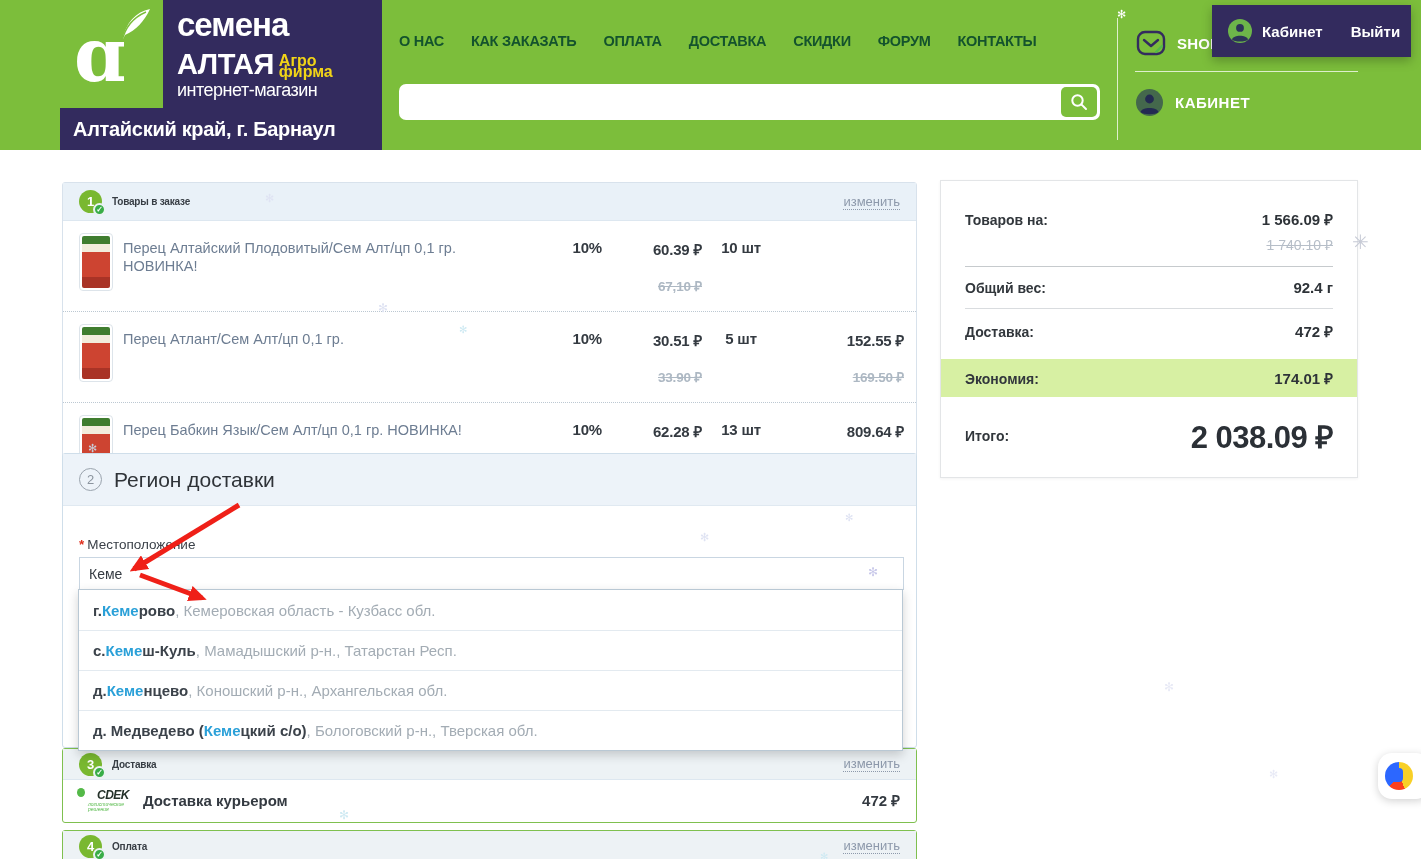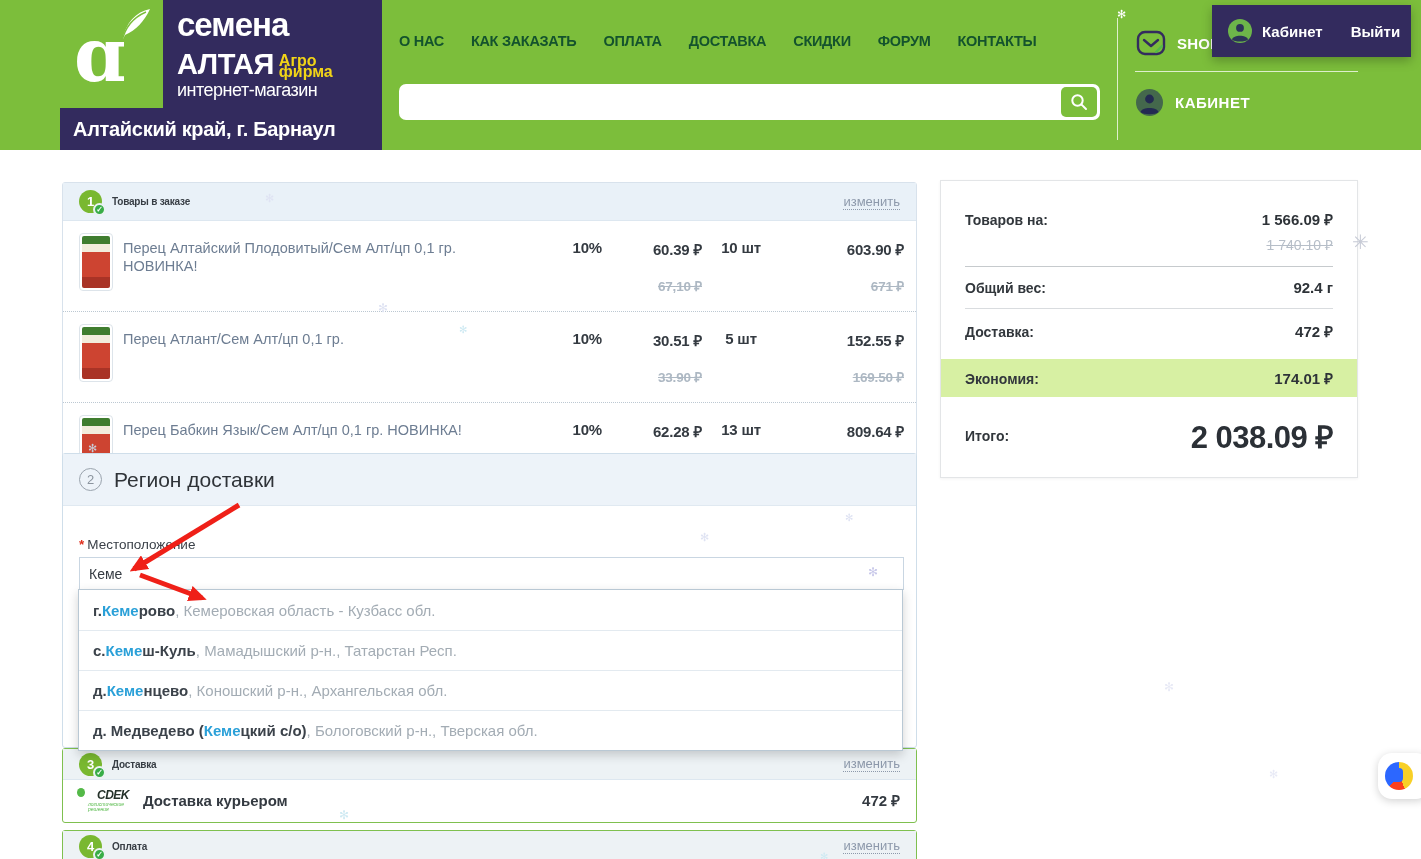--- a/index.html
+++ b/index.html
@@ -247,24 +247,20 @@
       <div class="thumb">
           <div class="thumb-inner"></div>
         </div>
       <div class="item-name">Перец Алтайский Плодовитый/Сем Алт/цп 0,1 гр. НОВИНКА!</div>
       <div class="num">10%</div>
       <div>
         <div class="num">60.39 ₽</div>
         <div class="num old-num">67,10 ₽</div>
       </div>
       <div class="num center">10 шт</div>
-      <div>
-        <div class="num">603.90 ₽</div>
-        <div class="num old-num">671 ₽</div>
-      </div>
     </div>
 
     <div class="order-row">
       <div class="thumb">
           <div class="thumb-inner"></div>
         </div>
       <div class="item-name">Перец Атлант/Сем Алт/цп 0,1 гр.</div>
       <div class="num">10%</div>
       <div>
         <div class="num">30.51 ₽</div>

